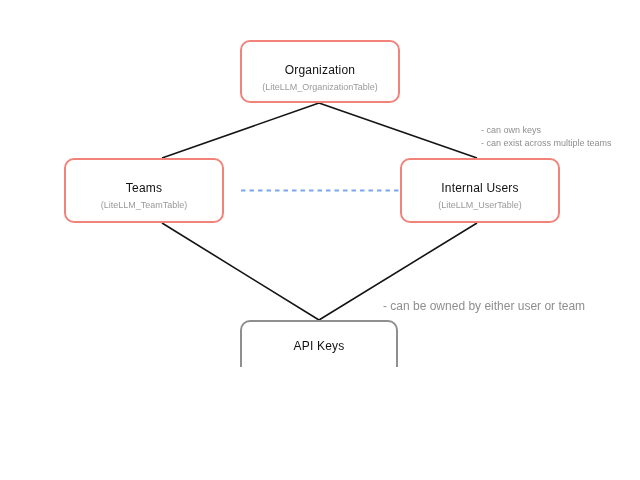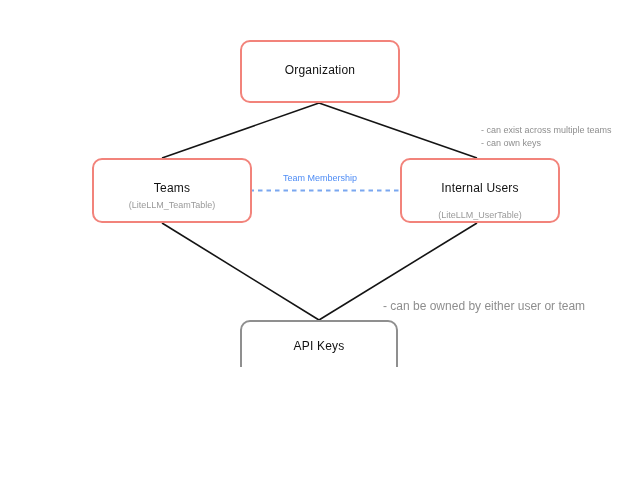--- a/index.html
+++ b/index.html
@@ -35,22 +35,22 @@
     color: #111111;
     letter-spacing: 0.2px;
   }
   .node-subtitle {
     margin-top: 5px;
     font-size: 9px;
     line-height: 11px;
     color: #9a9a9a;
   }
   .node-organization { left: 240px; top: 40px;  width: 160px; height: 63px; }
-  .node-teams        { left: 92px;  top: 158px; width: 160px; height: 65px; }
-  .node-internal-users { left: 400px; top: 158px; width: 160px; height: 65px; justify-content: space-between; }
+  .node-teams        { left: 64px;  top: 158px; width: 160px; height: 65px; }
+  .node-internal-users { left: 400px; top: 158px; width: 160px; height: 65px; }
   .node-api-keys     { left: 240px; top: 320px; width: 158px; height: 65px; padding-top: 17px; }
 
   .edge-label {
     position: absolute;
     left: 240px; top: 173px;
     width: 160px;
     text-align: center;
     font-size: 9px;
     line-height: 11px;
     color: #4f8df5;
@@ -80,38 +80,38 @@
   <svg class="edges-layer" viewBox="0 0 640 480" xmlns="http://www.w3.org/2000/svg">
     <line x1="319" y1="103" x2="162" y2="158" stroke="#141414" stroke-width="1.6"></line>
     <line x1="319" y1="103" x2="477" y2="158" stroke="#141414" stroke-width="1.6"></line>
     <line x1="162" y1="223" x2="319" y2="320" stroke="#141414" stroke-width="1.6"></line>
     <line x1="477" y1="223" x2="319" y2="320" stroke="#141414" stroke-width="1.6"></line>
     <line x1="241" y1="190.5" x2="399" y2="190.5" stroke="#7aa7f0" stroke-width="2" stroke-dasharray="4.5 4"></line>
   </svg>
 
   <div class="node node-organization">
     <div class="node-title">Organization</div>
+    <div class="node-subtitle">(LiteLLM_OrganizationTable)</div>
   </div>
 
   <div class="node node-teams">
     <div class="node-title">Teams</div>
     <div class="node-subtitle">(LiteLLM_TeamTable)</div>
   </div>
 
   <div class="node node-internal-users">
     <div class="node-title">Internal Users</div>
     <div class="node-subtitle">(LiteLLM_UserTable)</div>
   </div>
 
   <div class="node gray node-api-keys">
     <div class="node-title">API Keys</div>
   </div>
 
-  <div class="edge-label">Team Membership</div>
 
   <div class="notes">
+    <div>- can own keys</div>
     <div>- can exist across multiple teams</div>
-    <div>- can own keys</div>
   </div>
 
   <div class="note-single">- can be owned by either user or team</div>
 
 </div>
 
 </body></html>

